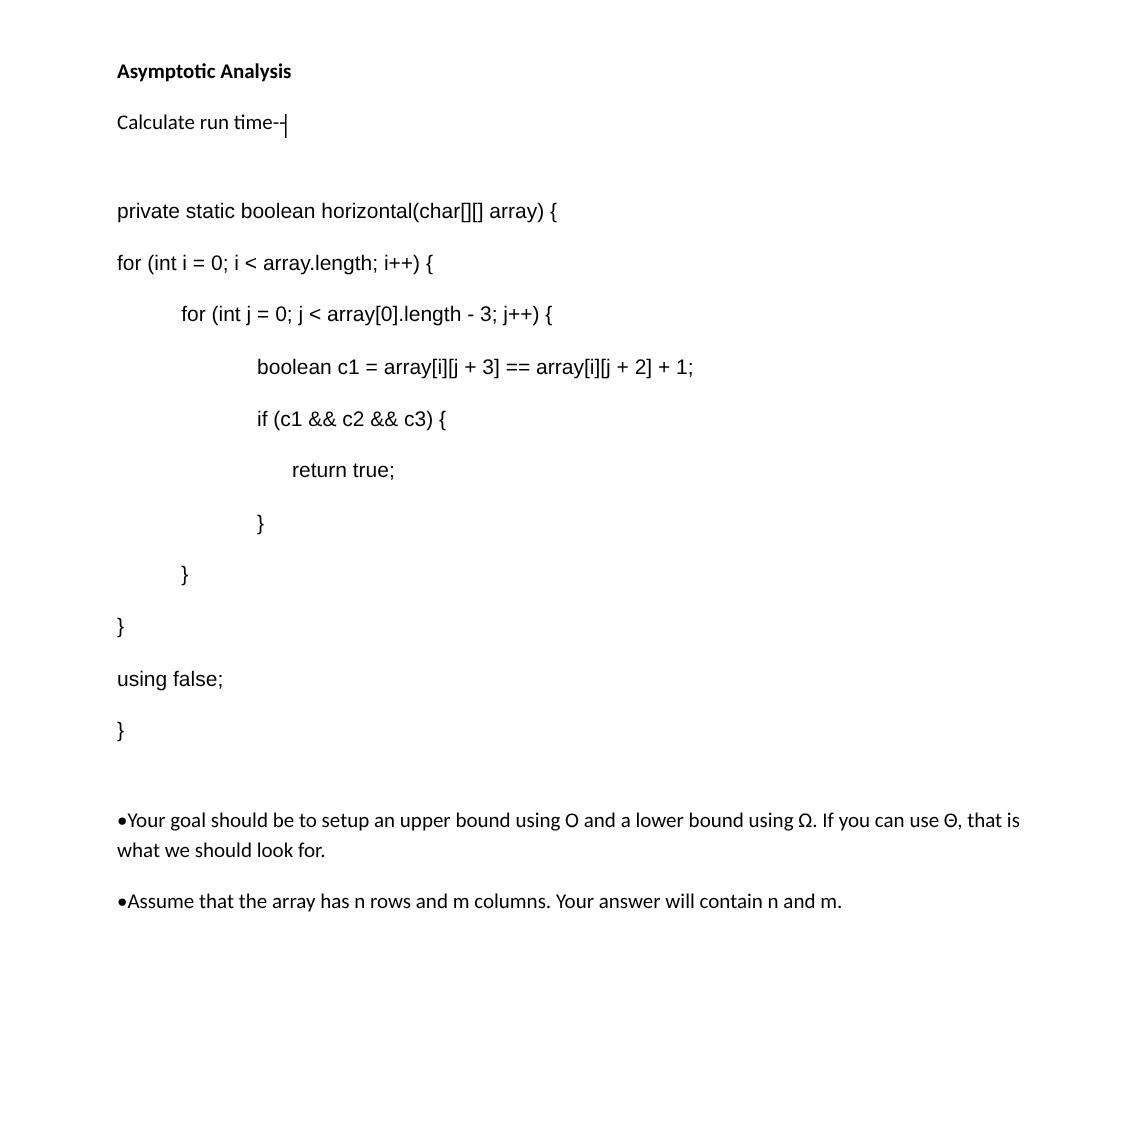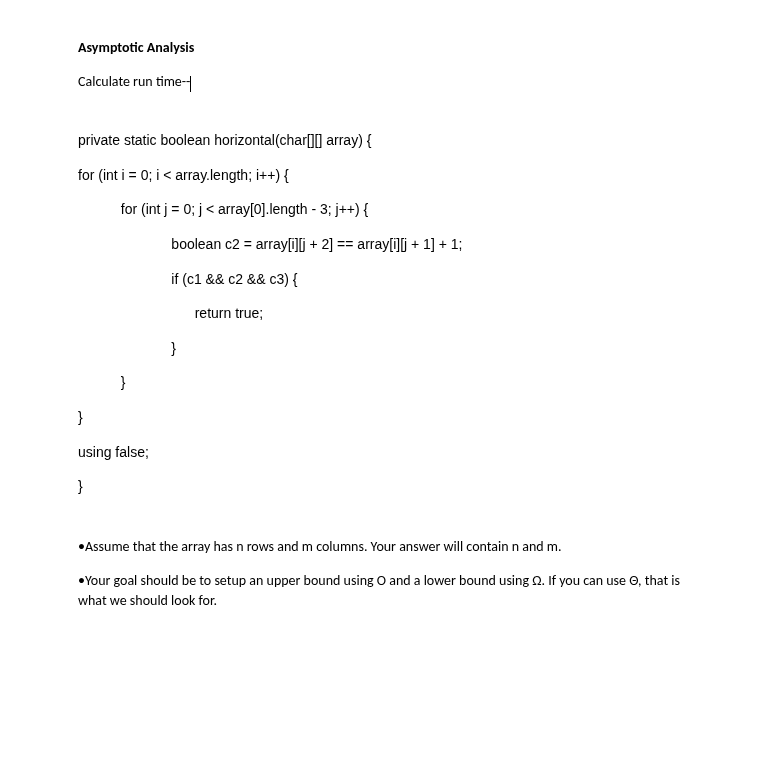--- a/index.html
+++ b/index.html
@@ -61,28 +61,28 @@
   <div class="title">Asymptotic Analysis</div>
 
   <div class="subtitle">
     <span>Calculate run time--</span><span class="cursor"></span>
   </div>
 
   <div class="code-block">
     <div class="code-line">private static boolean horizontal(char[][] array) {</div>
     <div class="code-line">for (int i = 0; i &lt; array.length; i++) {</div>
     <div class="code-line">           for (int j = 0; j &lt; array[0].length - 3; j++) {</div>
-    <div class="code-line">                        boolean c2 = array[i][j + 2] == array[i][j + 1] + 1;</div>
+    <div class="code-line">                        boolean c1 = array[i][j + 3] == array[i][j + 2] + 1;</div>
     <div class="code-line">                        if (c1 &amp;&amp; c2 &amp;&amp; c3) {</div>
     <div class="code-line">                              return true;</div>
     <div class="code-line">                        }</div>
     <div class="code-line">           }</div>
     <div class="code-line">}</div>
     <div class="code-line">using false;</div>
     <div class="code-line">}</div>
   </div>
 
   <div class="notes">
+    <div class="note-line">•Your goal should be to setup an upper bound using O and a lower bound using Ω.  If you can use Θ, that is what we should look for.</div>
     <div class="note-line"> •Assume that the array has n rows and m columns.  Your answer will contain n and m.</div>
-    <div class="note-line">•Your goal should be to setup an upper bound using O and a lower bound using Ω.  If you can use Θ, that is what we should look for.</div>
   </div>
 
 </div>
 
 </body></html>

